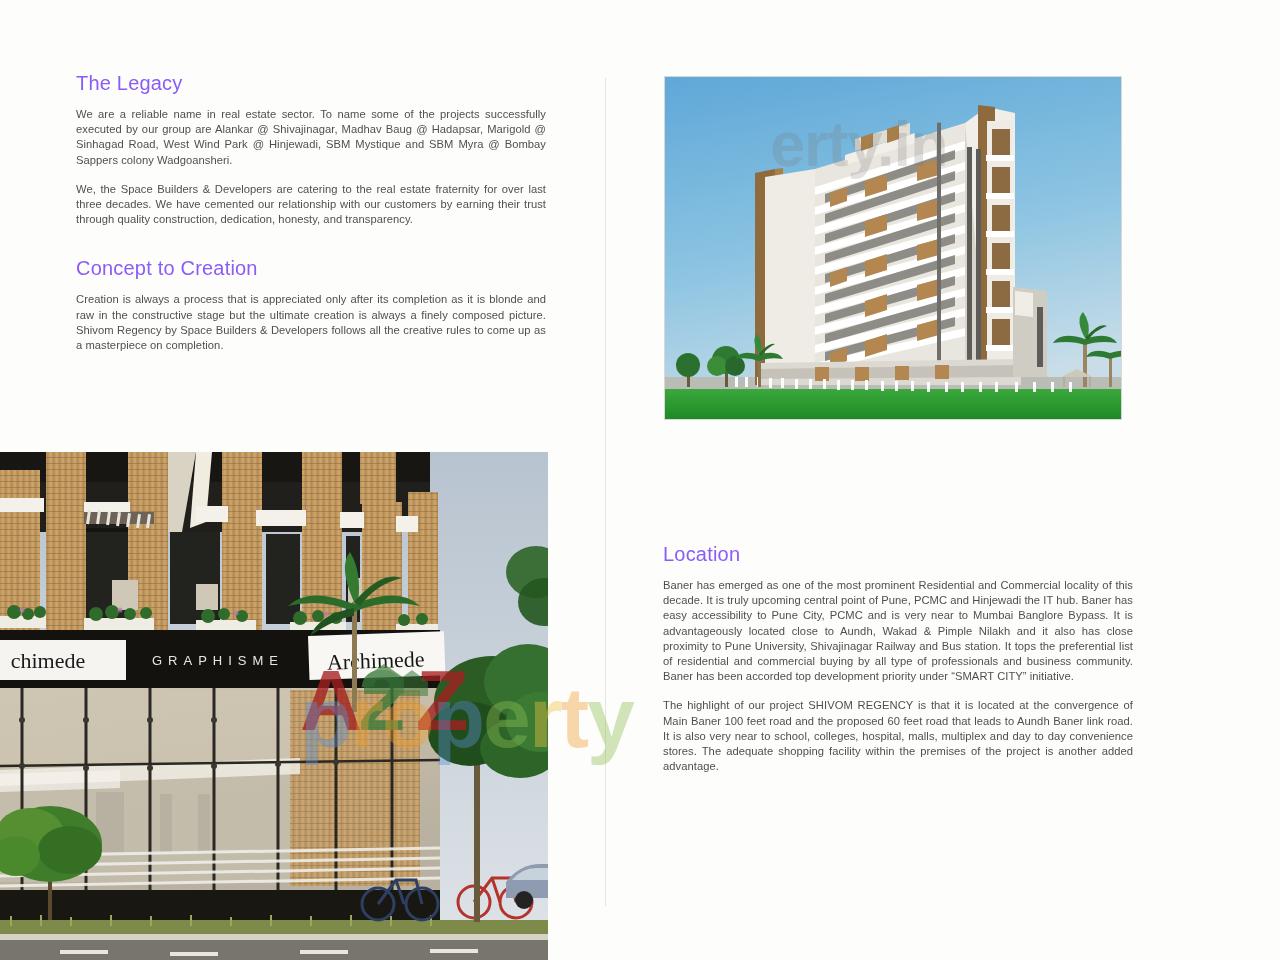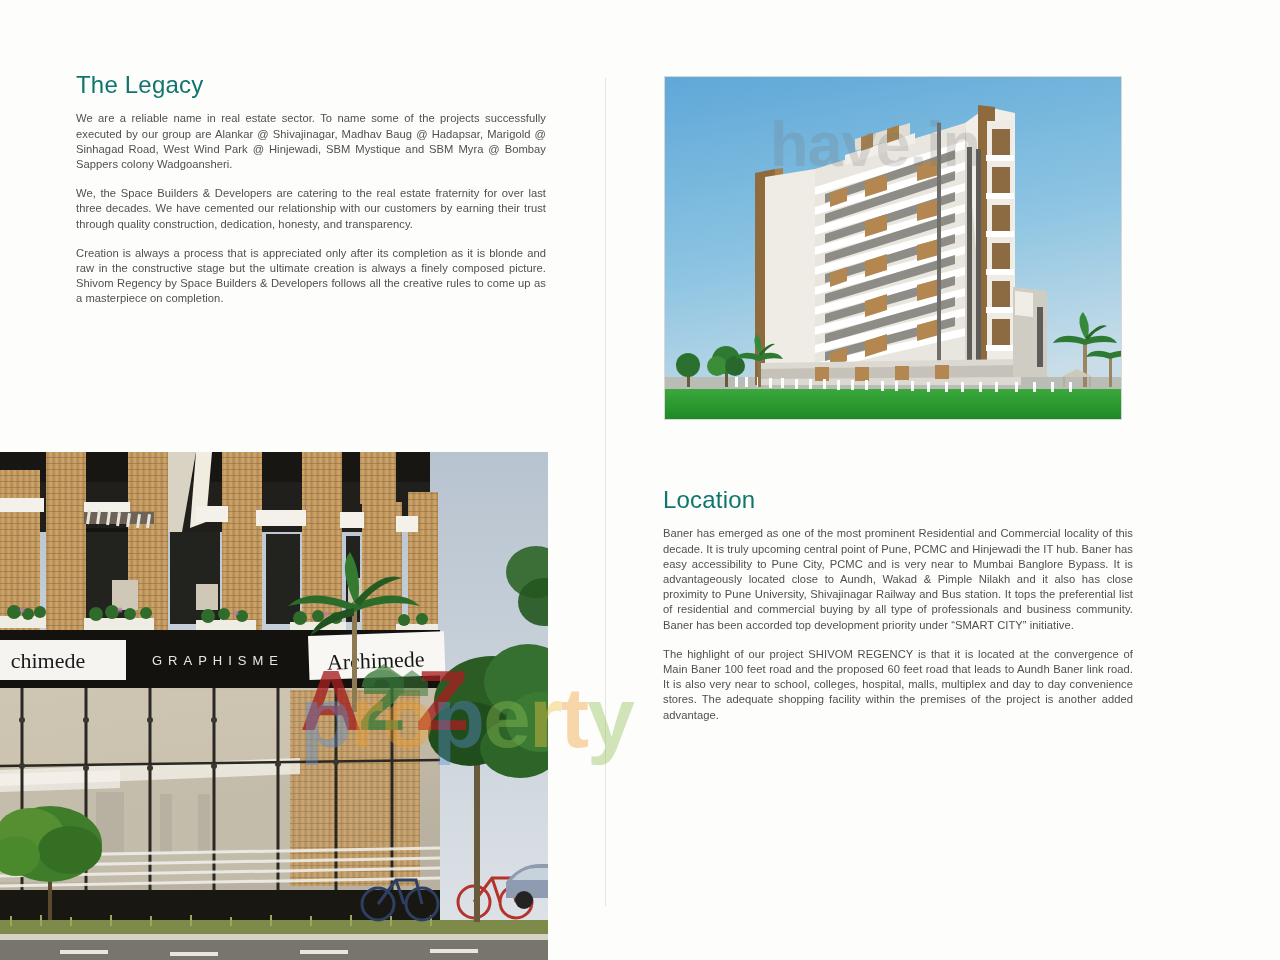--- a/index.html
+++ b/index.html
@@ -37,30 +37,30 @@
   
   .col-left {
     position: absolute;
     left: 76px;
     top: 72px;
     width: 470px;
   }
   .col-right {
     position: absolute;
     left: 663px;
-    top: 487px;
+    top: 543px;
     width: 470px;
   }
 
   h2.heading {
     font-family: "Liberation Sans", sans-serif;
     font-weight: 300;
-    font-size: 24px;
+    font-size: 20px;
     letter-spacing: 0.2px;
-    color: #0f766e;
+    color: #8b5cf6;
     margin: 0 0 13px 0;
     line-height: 1.1;
   }
   .heading.second { margin-top: 30px; }
 
   p.body {
     font-family: "Liberation Sans", sans-serif;
     font-size: 11.2px;
     line-height: 15.2px;
     color: #4f4f4f;
@@ -304,21 +304,21 @@
       </g>
 
       <g>
         <polygon points="396,300 412,292 428,300" fill="#cfc8b8"></polygon>
         <rect x="398" y="300" width="2" height="10" fill="#b5ae9e"></rect>
         <rect x="424" y="300" width="2" height="10" fill="#b5ae9e"></rect>
       </g>
     </svg>
   </div>
 
-  <div class="wm" id="wm-top">have.in</div>
+  <div class="wm" id="wm-top">erty.in</div>
 
   <div class="photo" id="photo-commercial">
     <svg width="548" height="508" viewBox="0 0 548 508">
       <defs>
         <linearGradient id="sky2" x1="0" y1="0" x2="0" y2="1">
           <stop offset="0%" stop-color="#b7c3cf"></stop>
           <stop offset="100%" stop-color="#dfe4e8"></stop>
         </linearGradient>
         <linearGradient id="woodg" x1="0" y1="0" x2="1" y2="0">
           <stop offset="0%" stop-color="#b98f57"></stop>
@@ -571,20 +571,21 @@
 
   <div class="wm" id="wm-mid">
     <span style="color:#5b8fd4">p</span><span style="color:#f0a030">r</span><span style="color:#f0a030">o</span><span style="color:#5b8fd4">p</span><span style="color:#8fbf55">e</span><span style="color:#f0c040">r</span><span style="color:#f0a030">t</span><span style="color:#8fbf55">y</span>
   </div>
 
   <div class="col-left">
     <h2 class="heading">The Legacy</h2>
     <p class="body">We are a reliable name in real estate sector. To name some  of the projects  successfully executed   by   our group   are Alankar @ Shivajinagar, Madhav Baug @ Hadapsar, Marigold @ Sinhagad Road, West Wind Park @ Hinjewadi, SBM Mystique and SBM Myra @ Bombay Sappers colony Wadgoansheri.</p>
     <p class="body">We, the Space Builders &amp; Developers are catering to the real estate fraternity for over last three decades. We have cemented our relationship with our customers by earning their trust through quality construction, dedication, honesty, and transparency.</p>
 
+    <h2 class="heading second">Concept to Creation</h2>
     <p class="body">Creation is always a process that is appreciated only after its completion as it is blonde and raw in the constructive stage but the ultimate creation is always a finely composed picture. Shivom Regency by Space Builders &amp; Developers follows all the creative rules to come up as a masterpiece on completion.</p>
   </div>
 
   <div class="col-right">
     <h2 class="heading">Location</h2>
     <p class="body">Baner has emerged as one of the most prominent Residential and Commercial locality of this decade. It is truly upcoming central point of Pune, PCMC and Hinjewadi the IT hub. Baner has easy accessibility to Pune City, PCMC and is very near to Mumbai Banglore Bypass.  It is advantageously located close to Aundh, Wakad &amp; Pimple Nilakh and it also has close proximity to Pune University, Shivajinagar Railway and Bus station. It tops the preferential list of residential and commercial buying by all type of professionals and business community. Baner has been accorded top development priority under “SMART CITY” initiative.</p>
     <p class="body">The highlight  of our project SHIVOM REGENCY  is  that it is located at the convergence of  Main Baner 100 feet road and  the proposed 60 feet road that leads to  Aundh Baner link road. It is also very near to school, colleges, hospital, malls, multiplex and day to day convenience stores. The adequate shopping facility within the premises of the project is another added advantage.</p>
   </div>
 
 </div>

